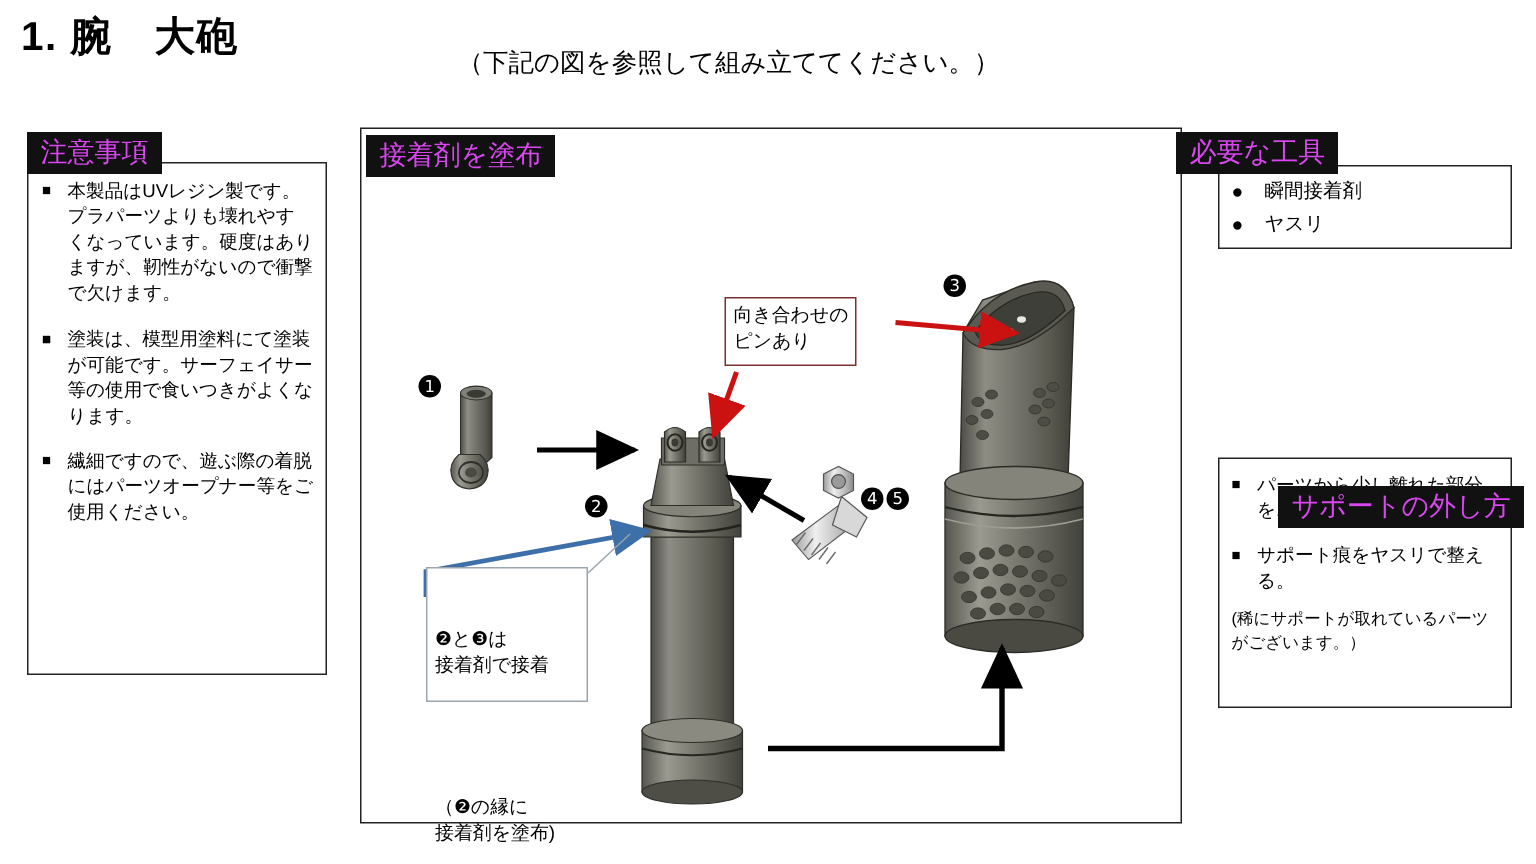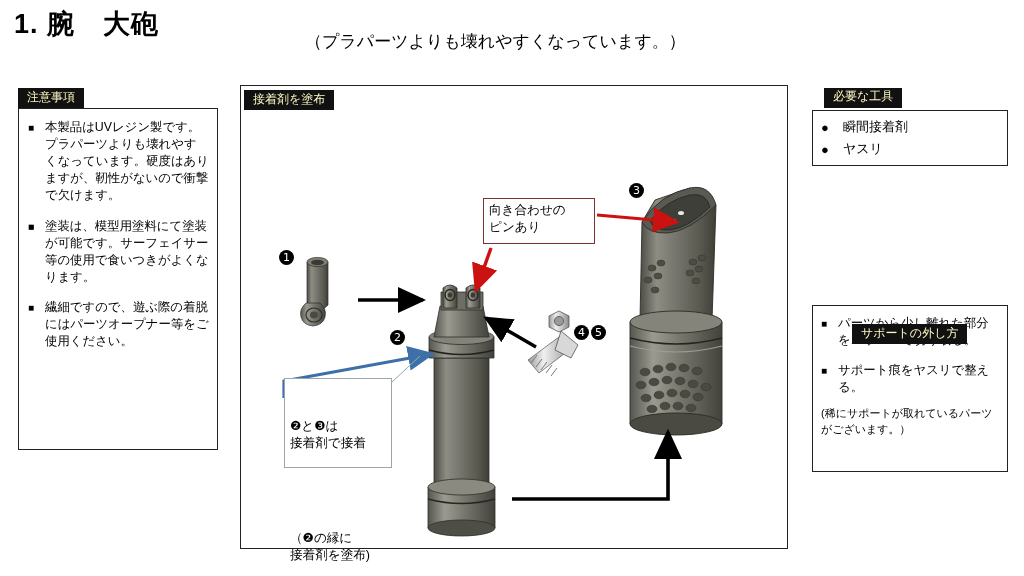--- a/index.html
+++ b/index.html
@@ -27,22 +27,22 @@
   }
   #page-subtitle {
     left: 305px; top: 30px;
     font-size: 17px;
     white-space: pre;
   }
 
   
   .sec-header {
     background: #111111;
-    color: #fef9c3;
-    font-size: 12px;
+    color: #d946ef;
+    font-size: 18px;
     padding: 2px 9px 3px 9px;
     display: inline-block;
     line-height: 1.25;
     white-space: nowrap;
     z-index: 5;
   }
 
   
   .panel {
     border: 1.4px solid #222222;
@@ -99,21 +99,21 @@
     color: #fff;
     font-size: 9px;
     line-height: 12px;
     text-align: center;
     vertical-align: 1px;
     margin-right: 1px;
     font-family: "DejaVu Sans", sans-serif;
   }
 
   
-  #tools-header { left: 824px; top: 88px; font-family: Liberation Mono, monospace; }
+  #tools-header { left: 784px; top: 88px; }
   #tools-panel  { left: 812px; top: 110px; width: 196px; height: 56px; padding: 7px 6px 0 8px; }
 
   
   #support-header { left: 852px; top: 283px; margin-top: 41px; }
   #support-panel  { left: 812px; top: 305px; width: 196px; height: 167px; padding: 9px 8px 0 8px; }
 
   
   #diagram-frame {
     left: 240px; top: 85px;
     width: 548px; height: 464px;
@@ -123,21 +123,21 @@
   .callout {
     position: absolute;
     background: #ffffff;
     font-size: 12.6px;
     line-height: 1.35;
     white-space: pre;
     box-sizing: border-box;
   }
   #callout-pin {
     left: 483px; top: 198px;
-    width: 112px; height: 46px;
+    width: 88px; height: 46px;
     border: 1.4px solid #7b3030;
     padding: 3px 5px;
   }
   #callout-glue {
     left: 284px; top: 378px;
     width: 108px; height: 90px;
     border: 1.2px solid #9aa5ad;
     padding: 5px 5px;
   }
 
@@ -158,21 +158,21 @@
   #badge-3 { left: 629px; top: 183px; }
   #badge-4 { left: 574px; top: 325px; }
   #badge-5 { left: 591px; top: 325px; }
 
   svg.overlay { position: absolute; left: 0; top: 0; pointer-events: none; }
 </style>
 </head>
 <body>
 
 <div class="abs" id="page-title">1. 腕　大砲</div>
-<div class="abs" id="page-subtitle">（プラパーツよりも壊れやすくなっています。）</div>
+<div class="abs" id="page-subtitle">（下記の図を参照して組み立ててください。）</div>
 
 <div class="abs sec-header" id="caution-header">注意事項</div>
 <div class="abs panel" id="caution-panel">
   <ul class="bl">
     <li><span class="mk">■</span><span>本製品はUVレジン製です。プラパーツよりも壊れやすくなっています。硬度はありますが、靭性がないので衝撃で欠けます。</span></li>
     <li><span class="mk">■</span></li>
     <li><span class="mk">■</span><span>塗装は、模型用塗料にて塗装が可能です。サーフェイサー等の使用で食いつきがよくなります。</span></li>
     <li><span class="mk">■</span><span>繊細ですので、遊ぶ際の着脱にはパーツオープナー等をご使用ください。</span></li>
   </ul>
 </div>

